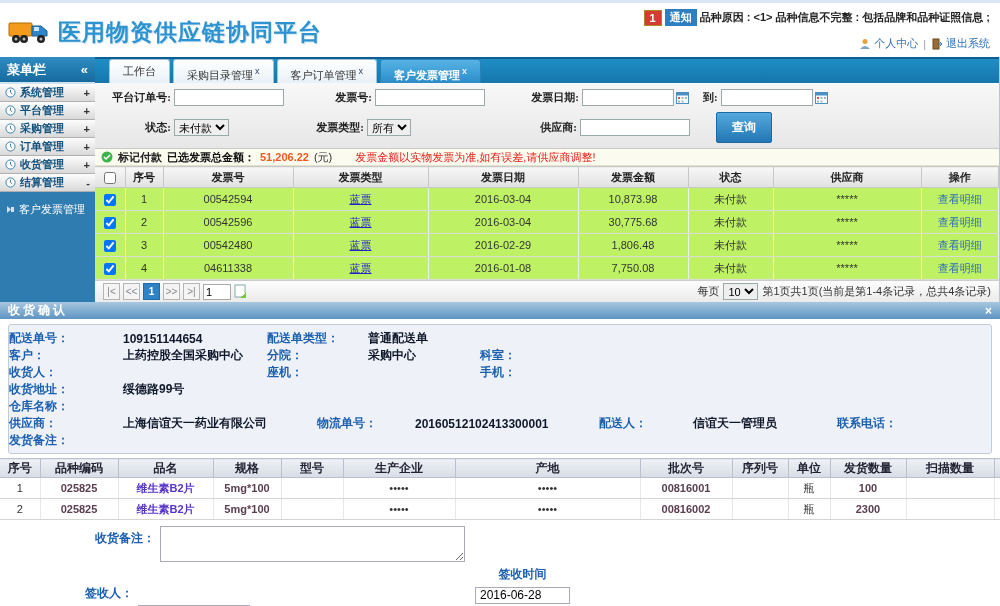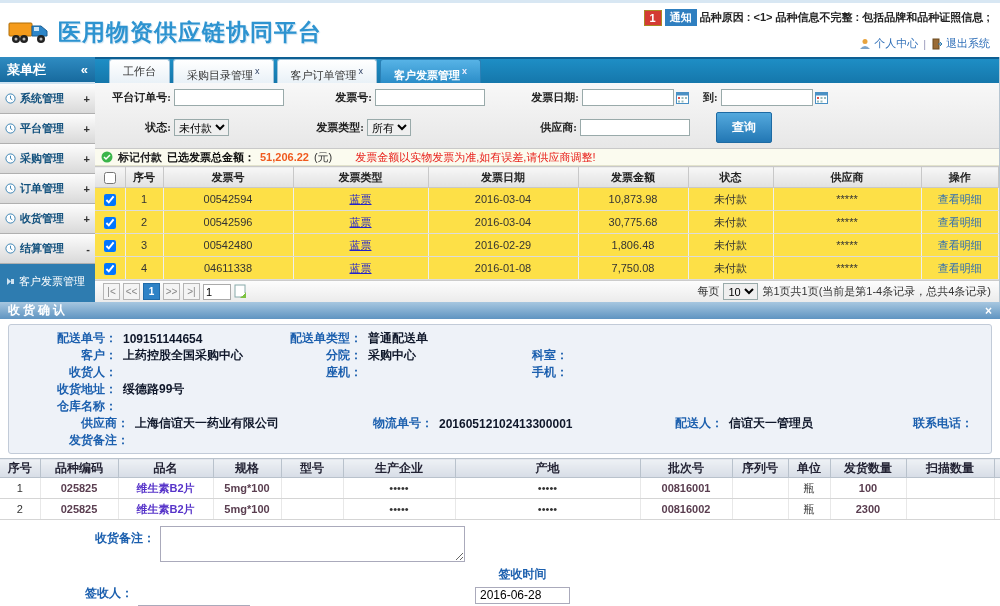--- a/index.html
+++ b/index.html
@@ -15,25 +15,25 @@
   .badge-red { background:#d43b33; color:#fff; padding:1px 5px; font-weight:bold; border:1px solid #a82; }
   .badge-blue { background:#2f7fc0; color:#fff; padding:1px 5px; font-weight:bold; }
   .user-links { display:flex; align-items:center; gap:5px; color:#2f6fb8; }
   .user-links a { color:#2f6fb8; text-decoration:none; display:flex; align-items:center; gap:3px; }
   .divider { color:#99b; }
 
   
   .mid { display:flex; height:245px; }
   .sidebar { width:95px; background:#2e7cb0; display:flex; flex-direction:column; }
   .sidebar-header { height:27px; background:linear-gradient(#2f8cc2,#176a9e); color:#fff; font-weight:bold; font-size:13px; display:flex; align-items:center; justify-content:space-between; padding:0 7px; border-bottom:2px solid #cfe3f1; }
-  .menu-item { height:30px; background:linear-gradient(#fdfdfd,#d9d9d9); border-bottom:1px solid #b0b0b0; display:flex; align-items:center; padding:0 5px; gap:4px; color:#14527e; font-weight:bold; cursor:pointer; }
+  .menu-item { height:18px; background:linear-gradient(#fdfdfd,#d9d9d9); border-bottom:1px solid #b0b0b0; display:flex; align-items:center; padding:0 5px; gap:4px; color:#14527e; font-weight:bold; cursor:pointer; }
   .menu-item .toggle { margin-left:auto; color:#333; font-weight:bold; }
   .submenu-item { margin-top:7px; color:#fff; display:flex; align-items:center; gap:4px; padding:3px 6px; cursor:pointer; }
 
-  .content { flex:1; display:flex; flex-direction:column; background:#fde047; border-right:1px solid #b7c6d2; }
+  .content { flex:1; display:flex; flex-direction:column; background:#bef264; border-right:1px solid #b7c6d2; }
 
   
   .tabbar { height:28px; background:linear-gradient(#1e8ec5,#1577ab); border-top:2px solid #0d5f93; display:flex; align-items:flex-end; padding-left:14px; }
   .tab { height:24px; line-height:23px; padding:0 13px; margin-right:3px; background:linear-gradient(#ffffff,#e9f1f7); border:1px solid #9fc3da; border-bottom:none; border-radius:3px 3px 0 0; color:#333; cursor:pointer; white-space:nowrap; }
   .tab .tab-close { font-size:9px; color:#346; vertical-align:super; margin-left:2px; }
   .tab.active { background:linear-gradient(#57b3e6,#2b8dc8); color:#fff; font-weight:bold; border-color:#2b80b5; }
   .tab.active .tab-close { color:#eef; }
 
   
   .filters { background:linear-gradient(#f8f8f8,#e7e7e7); border-bottom:1px solid #c9c9c9; padding:6px 8px 5px; }
@@ -69,21 +69,21 @@
   .pg-input { width:28px; height:16px; border:1px solid #aaa; font-size:11px; text-align:left; padding:0 2px; }
   .pg-right { margin-left:auto; display:flex; align-items:center; gap:4px; color:#333; }
   .pg-right select { height:17px; font-size:11px; border:1px solid #9aa; }
 
   
   .receipt { height:304px; background:#fff; display:flex; flex-direction:column; }
   .receipt-header { height:17px; background:linear-gradient(#a7c7e0,#5f94c1); color:#fff; font-weight:bold; font-size:12px; letter-spacing:3px; display:flex; align-items:center; justify-content:space-between; padding:0 8px; }
   .receipt-close { cursor:pointer; letter-spacing:0; font-size:12px; }
   .info-box { margin:5px 8px 4px; background:#eef2f8; border:1px solid #c2cbd8; border-radius:3px; padding:5px 0 4px; font-size:12px; }
   .iline { display:grid; grid-template-columns:108px 150px 95px 118px 88px 1fr; height:17px; align-items:center; }
-  .iline .lab, .fline .lab { color:#1b5fae; font-weight:bold; text-align:right;margin-left:12px; }
+  .iline .lab, .fline .lab { color:#1b5fae; font-weight:bold; text-align:left; }
   .iline .val, .fline .val { color:#0f172a; font-weight:bold; padding-left:6px; white-space:nowrap; }
   .span5 { grid-column:2 / 7; }
   .fline { display:flex; height:17px; align-items:center; }
   .fw1{width:108px}.fw2{width:200px}.fw3{width:92px}.fw4{width:190px}.fw5{width:88px}.fw6{width:150px}.fw7{width:88px}
 
   table.items { width:100%; border-collapse:collapse; table-layout:fixed; font-size:11px; }
   table.items th { background:linear-gradient(#eef1f5,#d7dde6); border:1px solid #b9c2cc; border-left:none; height:19px; color:#223; font-size:12px; }
   table.items td { border-bottom:1px solid #d5d5d5; border-right:1px solid #e8e8e8; height:21px; text-align:center; }
   td.num, span.num { color:#5a3e50; font-weight:bold; }
   a.link-name { color:#5633c9; text-decoration:none; font-weight:bold; cursor:pointer; }

